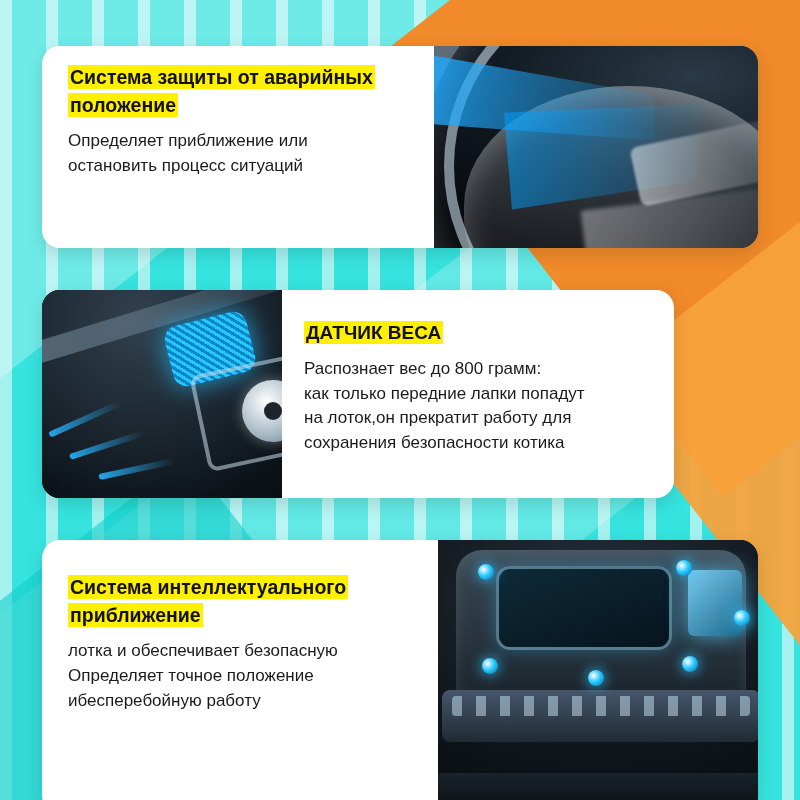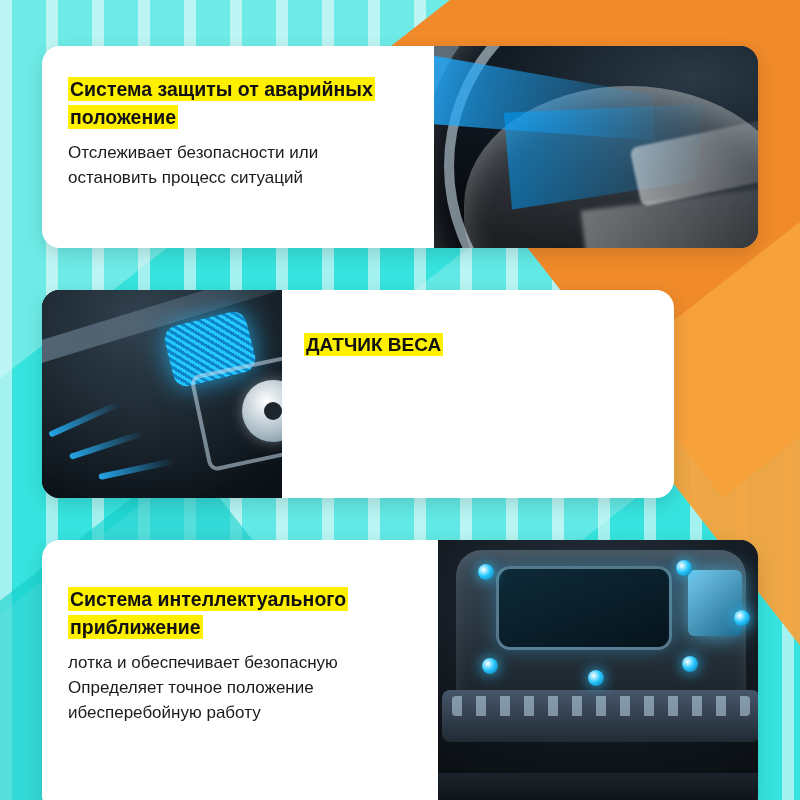--- a/index.html
+++ b/index.html
@@ -109,21 +109,21 @@
     position: relative;
     overflow: hidden;
     background: #0b0f14;
   }
 
   .headline {
     font-size: 19.5px;
     font-weight: bold;
     line-height: 1.42;
     color: #111;
-    margin: 12px 0 10px 0;
+    margin: 0 0 10px 0;
   }
   .headline .hl {
     background: #fff000;
     padding: 1px 2px;
     box-decoration-break: clone;
     -webkit-box-decoration-break: clone;
   }
   .body-text {
     font-size: 17px;
     line-height: 1.45;
@@ -353,21 +353,21 @@
   <div class="bg-orange"></div>
   <div class="bg-orange2"></div>
 
   <div class="card" id="card-1">
     <div class="card-text">
       <h2 class="headline">
         <span class="hl">Система защиты от аварийных</span><br>
         <span class="hl"> положение</span>
       </h2>
       <p class="body-text">
-        <span class="ln">Отслеживает безопасности или</span>
+        <span class="ln">Определяет приближение или</span>
         <span class="ln">остановить процесс ситуаций</span>
       </p>
     </div>
     <div class="card-media">
       <div class="m1">
         <div class="rim-outer"></div>
         <div class="rim-inner"></div>
         <div class="glass"></div>
         <div class="beam"></div>
         <div class="beam2"></div>
@@ -392,20 +392,26 @@
         <div class="fin f4"></div>
         <div class="fin f5"></div>
         <div class="fin f6"></div>
         <div class="fin f7"></div>
       </div>
     </div>
     <div class="card-text">
       <h2 class="headline">
         <span class="hl">ДАТЧИК ВЕСА</span>
       </h2>
+      <p class="body-text">
+        <span class="ln">Распознает вес до 800 грамм:</span>
+        <span class="ln">как только передние лапки попадут</span>
+        <span class="ln"> на лоток,он прекратит работу для</span>
+        <span class="ln">сохранения безопасности котика</span>
+      </p>
     </div>
   </div>
 
   <div class="card" id="card-3">
     <div class="card-text">
       <h2 class="headline">
         <span class="hl">Система интеллектуального</span><br>
         <span class="hl">приближение</span>
       </h2>
       <p class="body-text">

